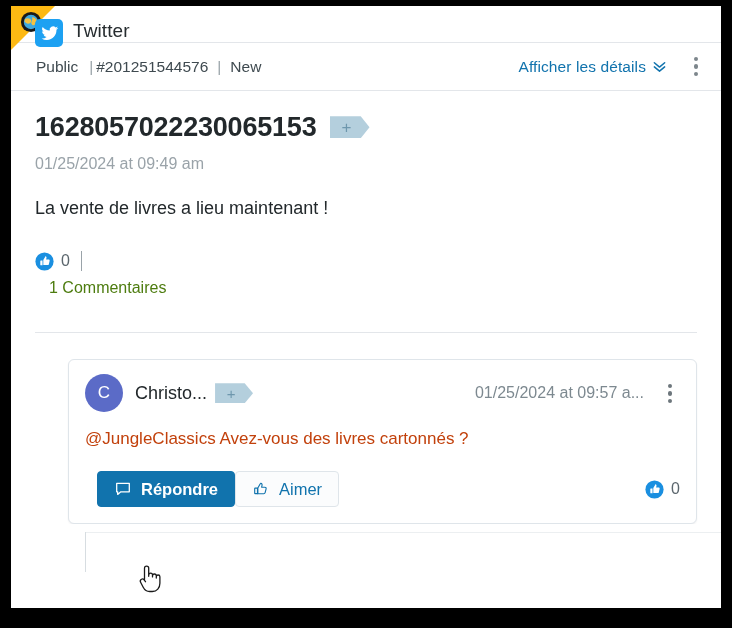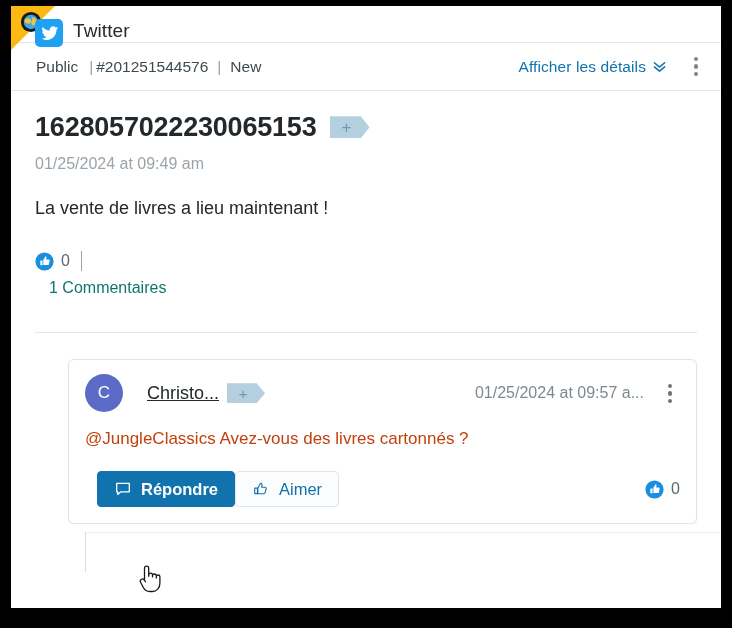--- a/index.html
+++ b/index.html
@@ -197,21 +197,21 @@
     display: inline-block;
     width: 1.5px;
     height: 20px;
     background: #9aa3a9;
     margin-left: 4px;
   }
   .comment-count {
     margin-top: 8px;
     margin-left: 14px;
     font-size: 16px;
-    color: #0f766e;
+    color: #4d7c0f;
   }
   .post-divider {
     margin-top: 35px;
     height: 1px;
     background: #e3e6ea;
   }
 
   
   .comments-area {
     position: relative;
@@ -236,25 +236,24 @@
     border-radius: 50%;
     background: #5b6bc7;
     color: #ffffff;
     font-size: 17px;
     display: flex;
     align-items: center;
     justify-content: center;
     flex: none;
   }
   .c-author {
-    margin-left: 24px;
+    margin-left: 12px;
     font-size: 18px;
     color: #22282b;
     white-space: nowrap;
-    text-decoration: underline;
   }
   .c-time {
     margin-left: auto;
     font-size: 16px;
     color: #7d8990;
     white-space: nowrap;
   }
   .c-kebab {
     margin-left: 16px;
     width: 20px; height: 26px;

